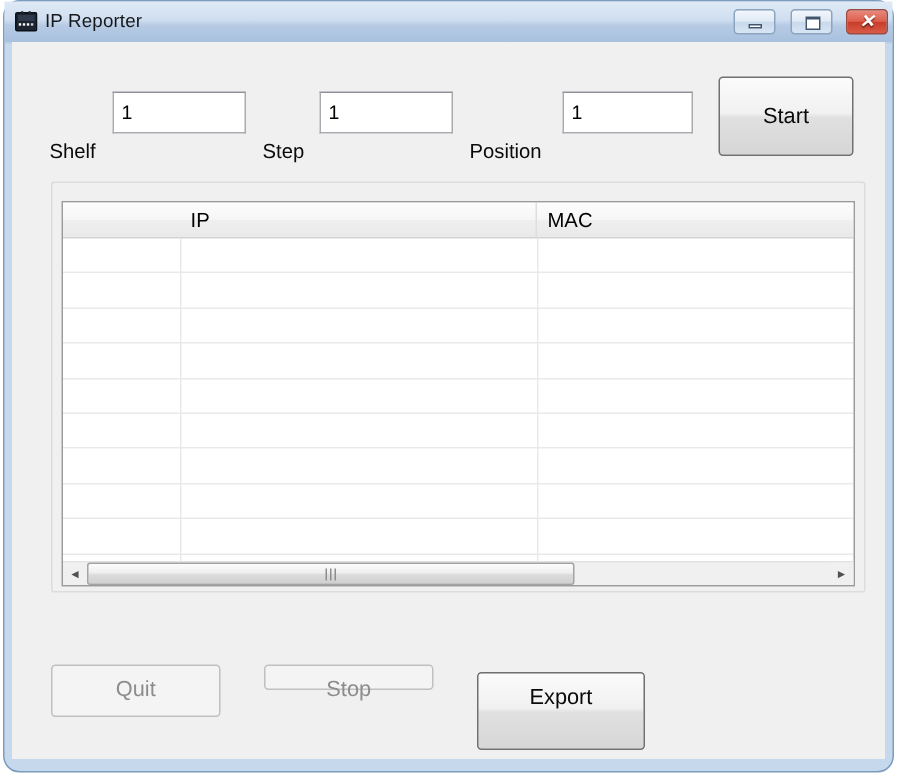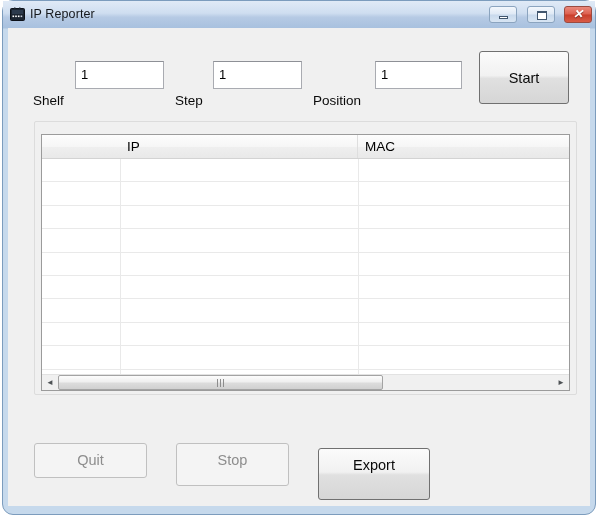--- a/index.html
+++ b/index.html
@@ -198,17 +198,17 @@
                 <i></i>
               </span>
           </div>
           <div class="sb-arrow right">►</div>
         </div>
 
       </div>
     </div>
 
     <div class="btn disabled" style="left:26px;top:415px;width:113px;height:35px;line-height:33px;">Quit</div>
-    <div class="btn disabled" style="left:168px;top:415px;width:113px;height:43px;line-height:33px;">Stop</div>
+    <div class="btn disabled" style="left:168px;top:415px;width:113px;height:17px;line-height:33px;">Stop</div>
     <div class="btn" style="left:310px;top:420px;width:112px;height:52px;line-height:33px;">Export</div>
 
   </div>
 </div>
 
 </body></html>

